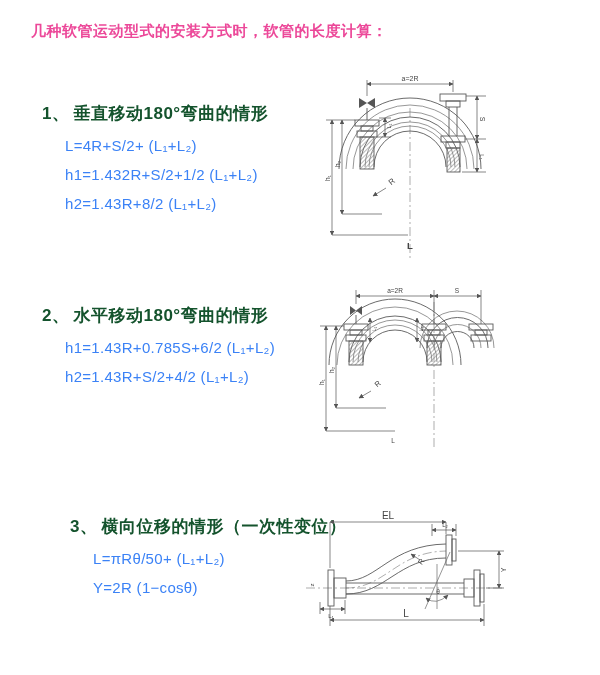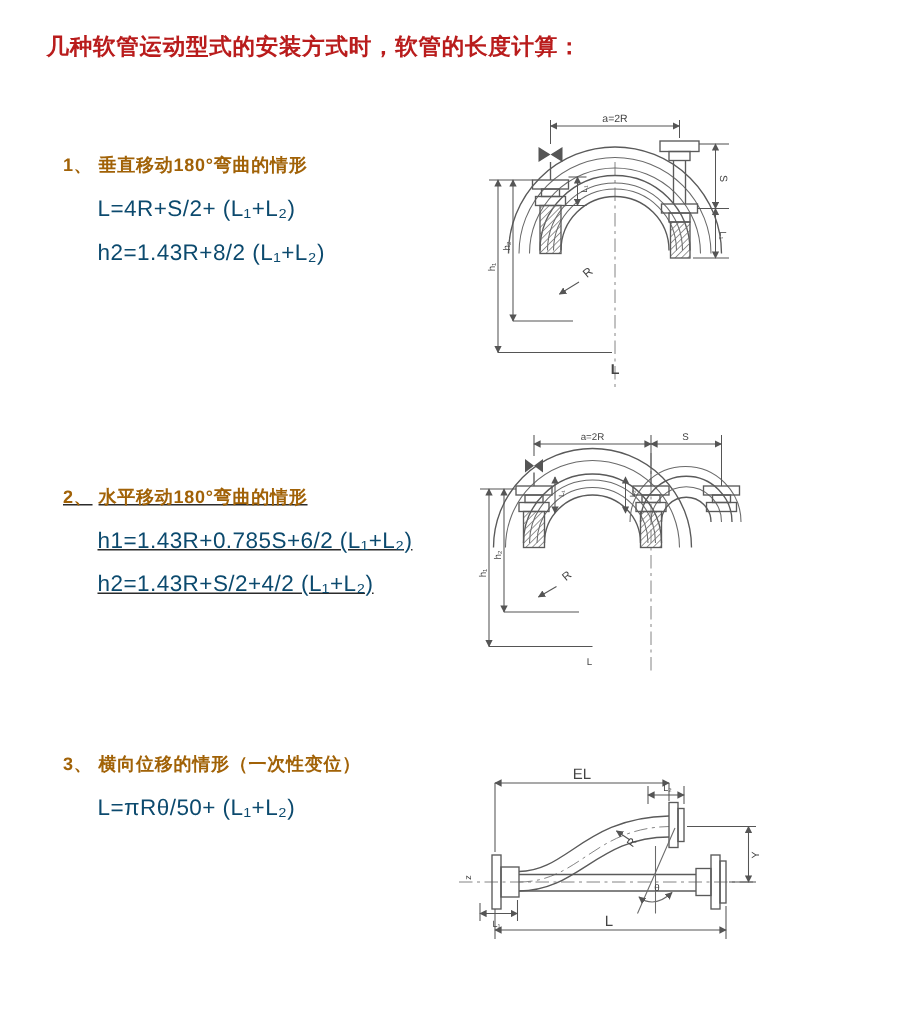--- a/index.html
+++ b/index.html
@@ -2,29 +2,29 @@
 <html><head>
 <meta charset="utf-8">
 <style>
   html,body{margin:0;padding:0;background:#fff;}
   .page{
     position:relative;width:600px;height:675px;background:#ffffff;overflow:hidden;
     font-family:"Liberation Sans","DejaVu Sans",sans-serif;color:#2b2b2b;
   }
   .doc-title{
     position:absolute;left:31px;top:22px;font-size:15px;font-weight:700;
-    letter-spacing:0.5px;color:#b91c1c;
+    letter-spacing:0.5px;color:#ec4899;
   }
   .section{position:absolute;left:42px;}
   .sec-1{top:102px;}
-  .sec-2{top:323px;text-decoration:underline;}
-  .sec-3{top:501px;}
-  .sec-heading{font-size:12px;font-weight:700;color:#a16207;letter-spacing:0.5px;margin-bottom:6px;white-space:nowrap;}
+  .sec-2{top:304px;}
+  .sec-3{top:515px;margin-left:28px;}
+  .sec-heading{font-size:17px;font-weight:700;color:#14532d;letter-spacing:0.5px;margin-bottom:6px;white-space:nowrap;}
   .sec-num{margin-right:4px;}
-  .formula{font-size:15px;color:#0c4a6e;line-height:29px;padding-left:23px;white-space:nowrap;letter-spacing:0.3px;}
+  .formula{font-size:15px;color:#3b82f6;line-height:29px;padding-left:23px;white-space:nowrap;letter-spacing:0.3px;}
   .diagram{position:absolute;}
   .diag-1{left:312px;top:72px;}
   .diag-2{left:310px;top:282px;}
   .diag-3{left:298px;top:508px;}
   svg{display:block;overflow:visible;}
   .ln{stroke:#5a5a5a;stroke-width:0.9;fill:none;}
   .thin{stroke:#6a6a6a;stroke-width:0.7;fill:none;}
   .dim{stroke:#555;stroke-width:0.7;fill:none;}
   .cl{stroke:#777;stroke-width:0.6;fill:none;stroke-dasharray:9 3 2 3;}
   .hatchbox{fill:url(#hatch);stroke:#5a5a5a;stroke-width:0.9;}
@@ -46,36 +46,38 @@
     </defs>
   </svg>
 
   <div class="doc-title">几种软管运动型式的安装方式时，软管的长度计算：</div>
 
   <div class="section sec-1">
     <div class="sec-heading">
       <span class="sec-num">1、</span><span>垂直移动180°弯曲的情形</span>
     </div>
     <div class="formula">L=4R+S/2+ (L₁+L₂)</div>
+    <div class="formula">h1=1.432R+S/2+1/2 (L₁+L₂)</div>
     <div class="formula">h2=1.43R+8/2 (L₁+L₂)</div>
   </div>
 
   <div class="section sec-2">
     <div class="sec-heading">
       <span class="sec-num">2、</span><span>水平移动180°弯曲的情形</span>
     </div>
     <div class="formula">h1=1.43R+0.785S+6/2 (L₁+L₂)</div>
     <div class="formula">h2=1.43R+S/2+4/2 (L₁+L₂)</div>
   </div>
 
   <div class="section sec-3">
     <div class="sec-heading">
       <span class="sec-num">3、</span><span>横向位移的情形（一次性变位）</span>
     </div>
     <div class="formula">L=πRθ/50+ (L₁+L₂)</div>
+    <div class="formula">Y=2R (1−cosθ)</div>
   </div>
 
   <div class="diagram diag-1">
     <svg width="276" height="190" viewBox="0 0 276 190">
       <g>
         <line class="cl" x1="98" y1="36" x2="98" y2="186"></line>
       </g>
       <g>
         <path class="ln" d="M62,95 A36,36 0 0 1 134,95"></path>
         <path class="thin" d="M57,95 A41,41 0 0 1 139,95"></path>

